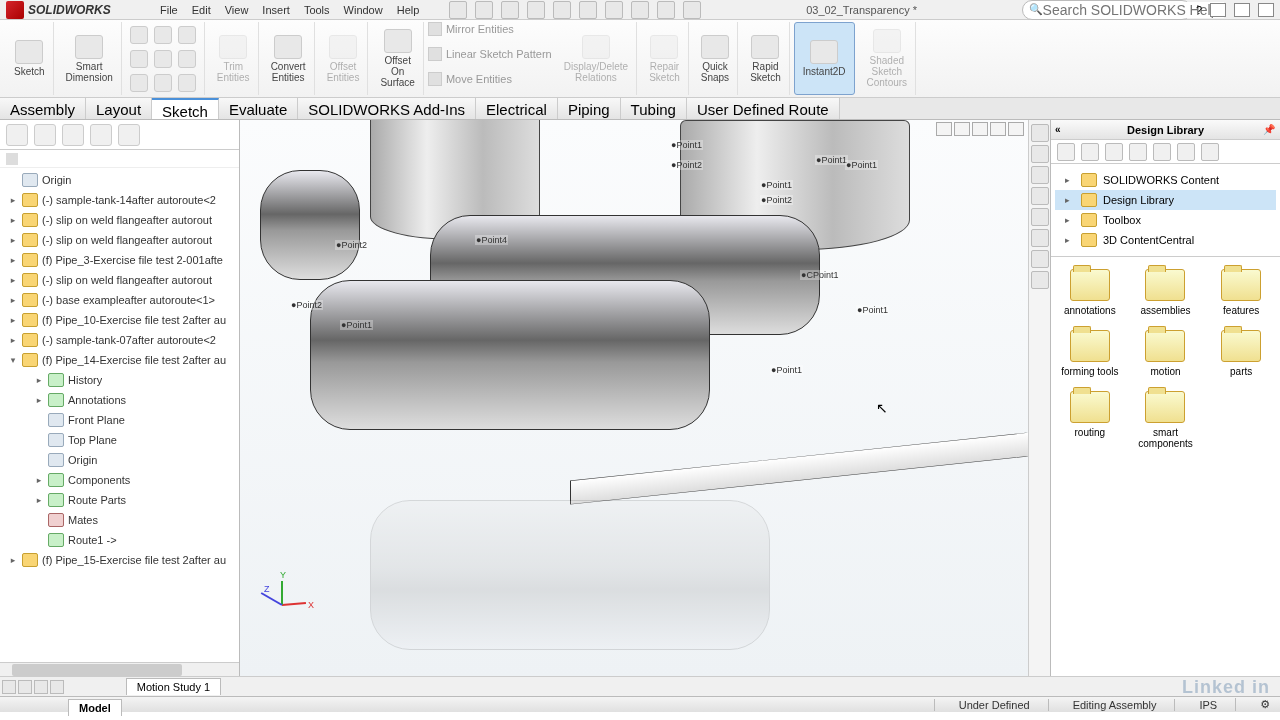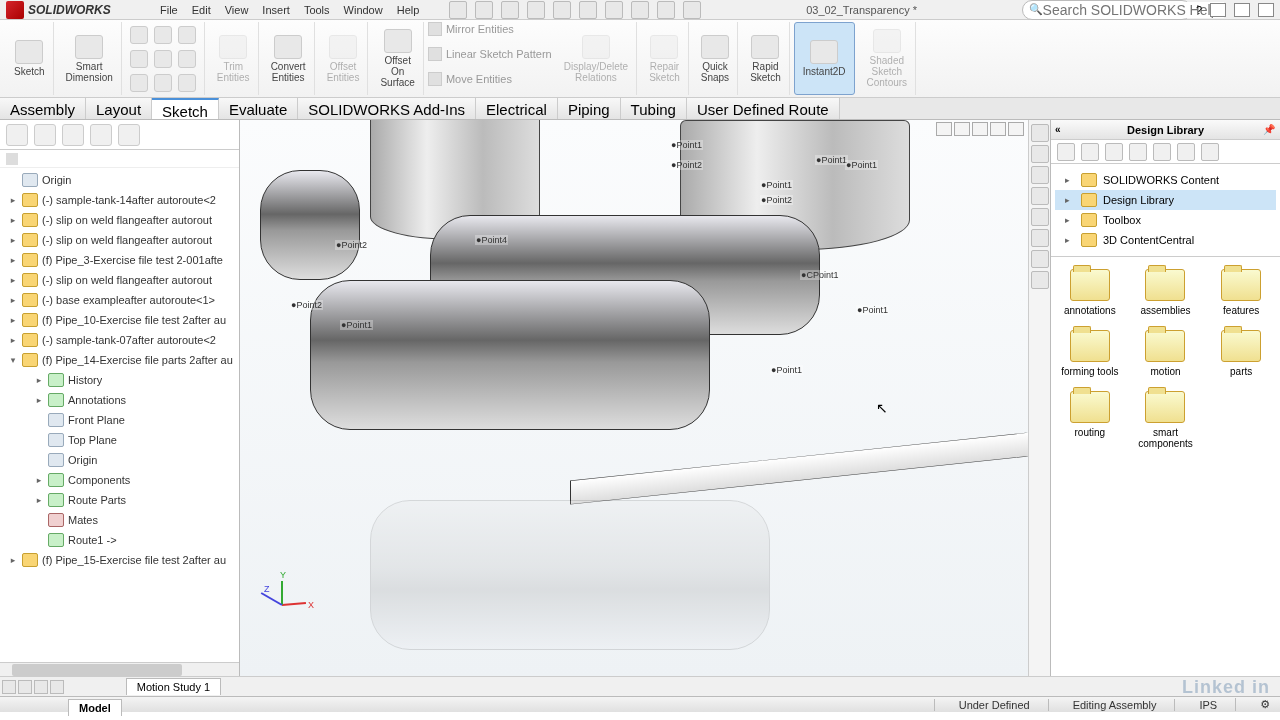--- a/index.html
+++ b/index.html
@@ -305,21 +305,21 @@
     <span class="tlabel">(f) Pipe_10-Exercise file test 2after au</span>
         </div>
         <div class="tree-row">
           <span class="expander">▸</span>
     <span class="ticon part"></span>
     <span class="tlabel">(-) sample-tank-07after autoroute&lt;2</span>
         </div>
         <div class="tree-row">
           <span class="expander">▾</span>
     <span class="ticon part"></span>
-    <span class="tlabel">(f) Pipe_14-Exercise file parts 2after au</span>
+    <span class="tlabel">(f) Pipe_14-Exercise file test 2after au</span>
         </div>
         <div class="tree-row l2">
           <span class="expander">▸</span>
     <span class="ticon folder"></span>
     <span class="tlabel">History</span>
         </div>
         <div class="tree-row l2">
           <span class="expander">▸</span>
     <span class="ticon folder"></span>
     <span class="tlabel">Annotations</span>

